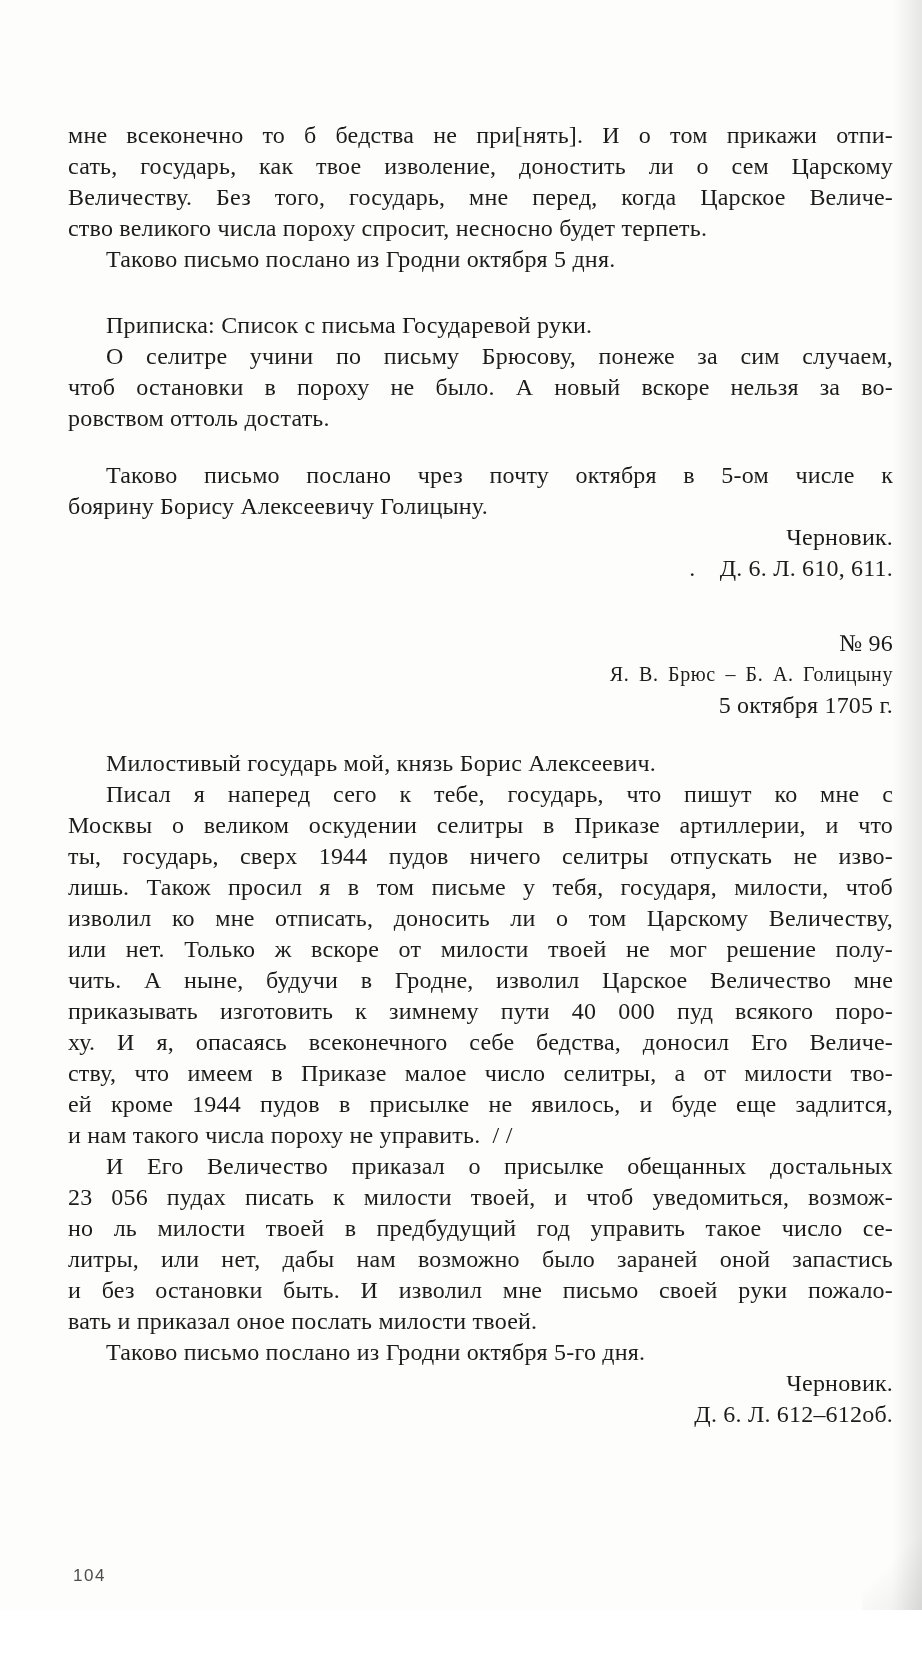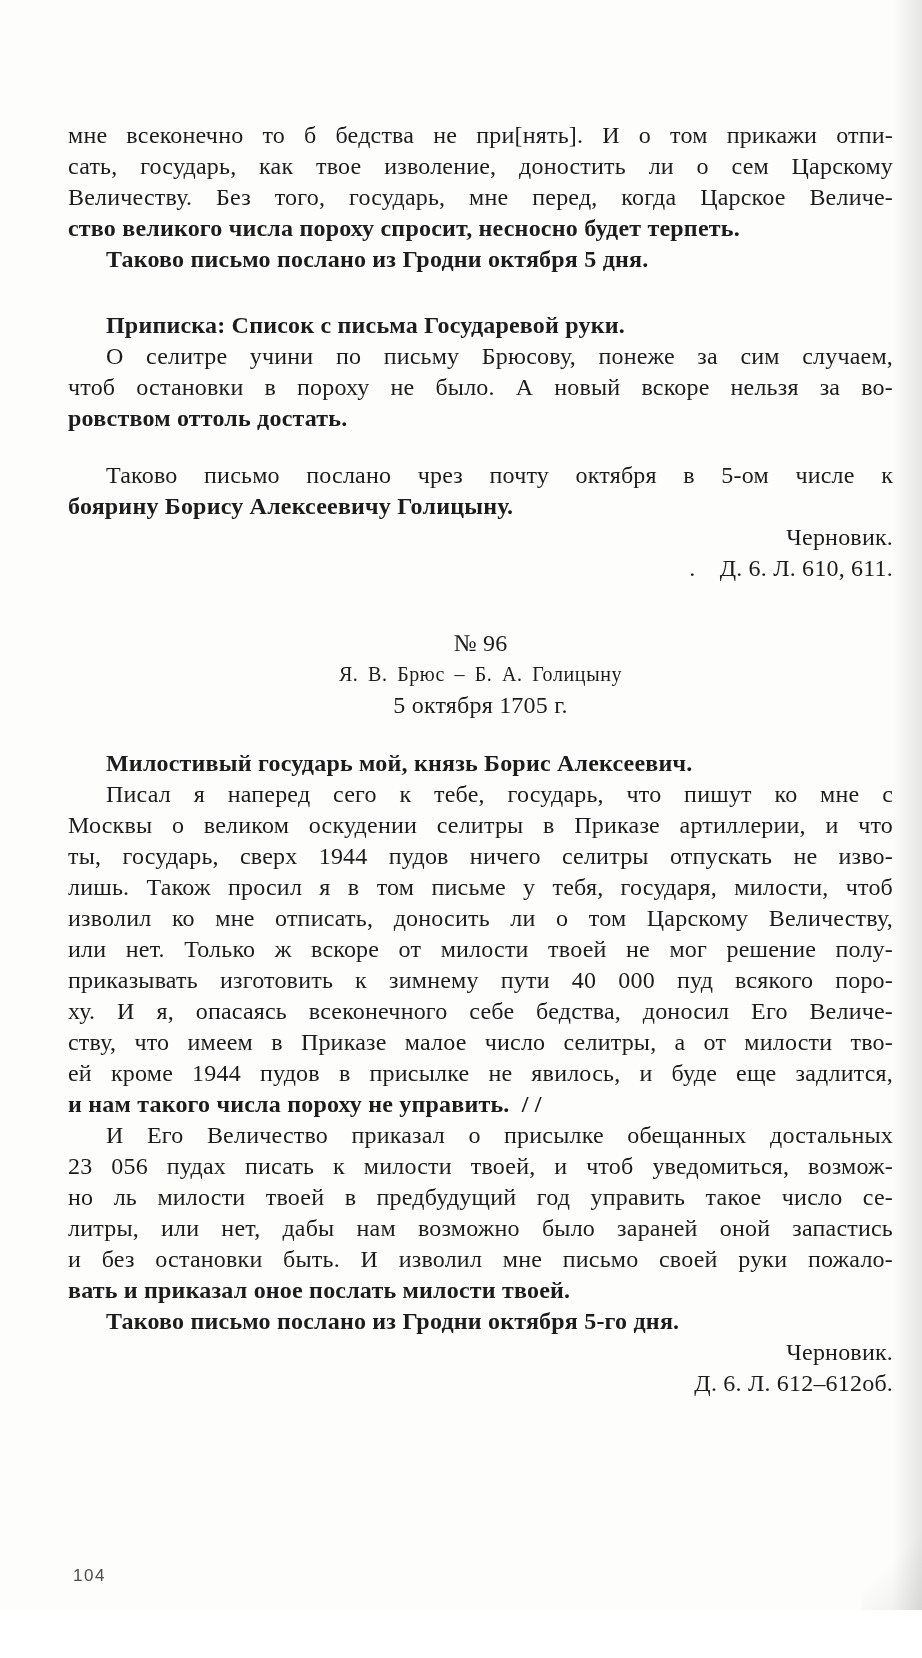--- a/index.html
+++ b/index.html
@@ -31,24 +31,24 @@
     position: absolute;
     left: 68px;
     top: 120px;
     width: 825px;
     font-size: 24px;
     line-height: 31px;
     letter-spacing: 0.2px;
   }
   
   .l { text-align: justify; text-align-last: justify; }
-  .l.end { text-align-last: left; font-weight: bold; }      
+  .l.end { text-align-last: left; }      
   .ind { text-indent: 38px; }            
   .r { text-align: right; }
-  .plain { text-align: center; }
+  .plain { text-align: right; }
   .gap24 { margin-top: 35px; }
   .gap26 { margin-top: 26px; }
   .gap44 { margin-top: 44px; }
   .gap27 { margin-top: 27px; }
   .letter-title {
     font-weight: normal;
     font-size: 20px;
     word-spacing: 4px;
     letter-spacing: 0.6px;
   }
@@ -95,20 +95,21 @@
       <div class="plain">5 октября 1705 г.</div>
 
       <div class="l end ind gap27">Милостивый государь мой, князь Борис Алексеевич.</div>
 
       <div class="l ind">Писал я наперед сего к тебе, государь, что пишут ко мне с</div>
       <div class="l">Москвы о великом оскудении селитры в Приказе артиллерии, и что</div>
       <div class="l">ты, государь, сверх 1944 пудов ничего селитры отпускать не изво-</div>
       <div class="l">лишь. Також просил я в том письме у тебя, государя, милости, чтоб</div>
       <div class="l">изволил ко мне отписать, доносить ли о том Царскому Величеству,</div>
       <div class="l">или нет. Только ж вскоре от милости твоей не мог решение полу-</div>
+      <div class="l">чить. А ныне, будучи в Гродне, изволил Царское Величество мне</div>
       <div class="l">приказывать изготовить к зимнему пути 40 000 пуд всякого поро-</div>
       <div class="l">ху. И я, опасаясь всеконечного себе бедства, доносил Его Величе-</div>
       <div class="l">ству, что имеем в Приказе малое число селитры, а от милости тво-</div>
       <div class="l">ей кроме 1944 пудов в присылке не явилось, и буде еще задлится,</div>
       <div class="l end">и нам такого числа пороху не управить. / /</div>
 
       <div class="l ind">И Его Величество приказал о присылке обещанных достальных</div>
       <div class="l">23 056 пудах писать к милости твоей, и чтоб уведомиться, возмож-</div>
       <div class="l">но ль милости твоей в предбудущий год управить такое число се-</div>
       <div class="l">литры, или нет, дабы нам возможно было зараней оной запастись</div>

